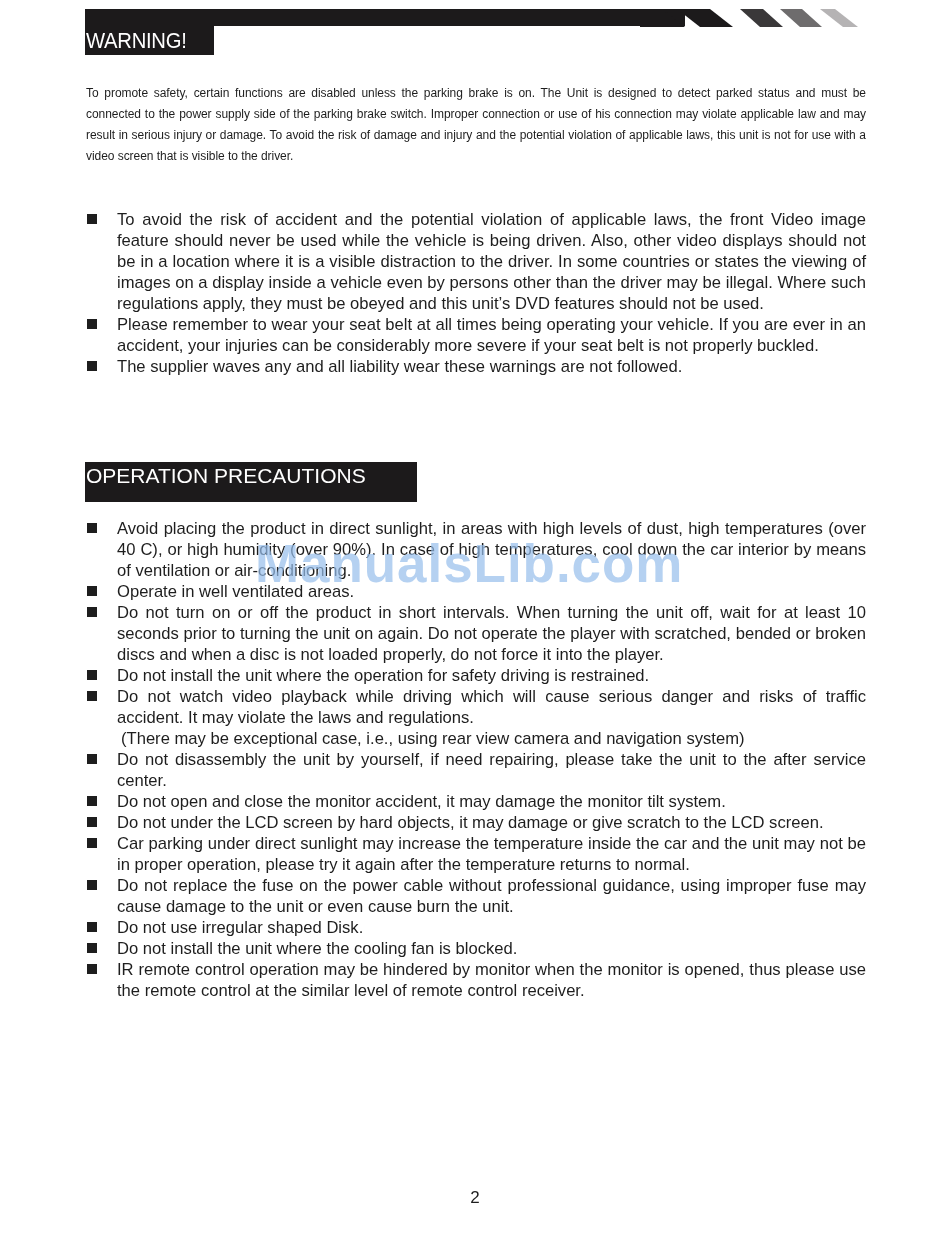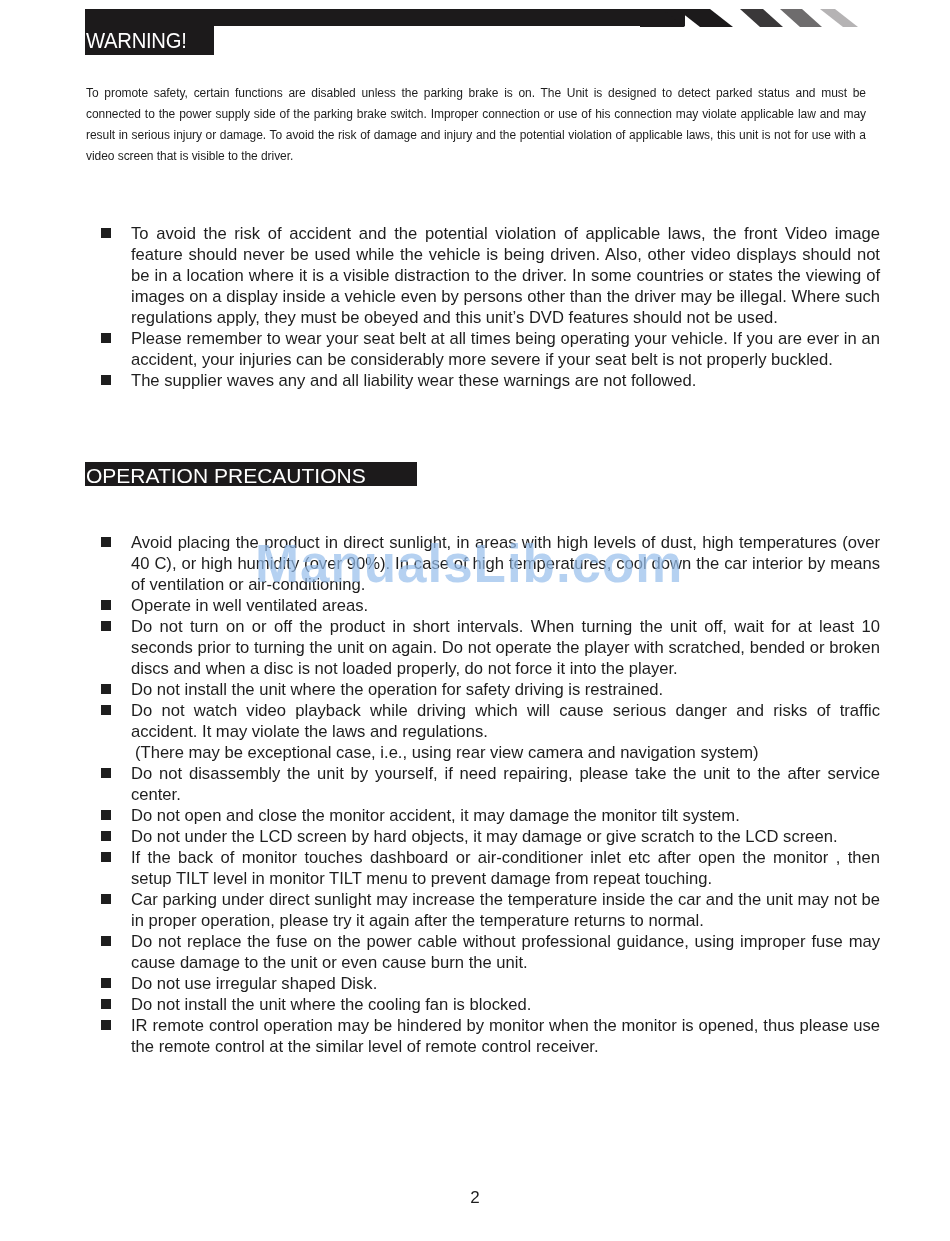--- a/index.html
+++ b/index.html
@@ -49,21 +49,21 @@
     .heading-warning span {
       position: absolute;
       left: 1px;
       bottom: 2px;
       line-height: 24px;
       transform: scaleX(0.92);
       transform-origin: left bottom;
     }
     .heading-ops {
       top: 462px;
-      height: 24px;
+      height: 40px;
       width: 332px;
       font-size: 21px;
       line-height: 28px;
     }
     .heading-ops span {
       position: absolute;
       left: 1px;
       top: 0;
     }
     .text-block {
@@ -73,21 +73,21 @@
       font-size: 12px;
       line-height: 21px;
       text-align: justify;
       letter-spacing: -0.05px;
     }
     .intro { top: 83px; }
     .list {
       position: absolute;
       left: 86px;
       width: 780px;
-      margin: 14px;
+      margin: 0;
       padding: 0;
       list-style: none;
       font-size: 16.6px;
       line-height: 21px;
     }
     .list li {
       position: relative;
       padding-left: 31px;
       text-align: justify;
     }
@@ -169,21 +169,20 @@
 
 <ul class="list ops-list">
   <li><span class="bullet"></span><span>Avoid placing the product in direct sunlight, in areas with high levels of dust, high temperatures (over 40 C), or high humidity (over 90%). In case of high temperatures, cool down the car interior by means of ventilation or air-conditioning.</span></li>
   <li><span class="bullet"></span><span>Operate in well ventilated areas.</span></li>
   <li><span class="bullet"></span><span>Do not turn on or off the product in short intervals. When turning the unit off, wait for at least 10 seconds prior to turning the unit on again. Do not operate the player with scratched, bended or broken discs and when a disc is not loaded properly, do not force it into the player.</span></li>
   <li><span class="bullet"></span><span>Do not install the unit where the operation for safety driving is restrained.</span></li>
   <li><span class="bullet"></span><span>Do not watch video playback while driving which will cause serious danger and risks of traffic accident. It may violate the laws and regulations.</span><span class="note">(There may be exceptional case, i.e., using rear view camera and navigation system)</span></li>
   <li><span class="bullet"></span><span>Do not disassembly the unit by yourself, if need repairing, please take the unit to the after service center.</span></li>
   <li><span class="bullet"></span><span>Do not open and close the monitor accident, it may damage the monitor tilt system.</span></li>
   <li><span class="bullet"></span><span>Do not under the LCD screen by hard objects, it may damage or give scratch to the LCD screen.</span></li>
-  <li><span class="bullet"></span><span>If the back of monitor touches dashboard or air-conditioner inlet etc after open the monitor , then setup TILT level in monitor TILT menu to prevent damage from repeat touching.</span></li>
   <li><span class="bullet"></span><span>Car parking under direct sunlight may increase the temperature inside the car and the unit may not be in proper operation, please try it again after the temperature returns to normal.</span></li>
   <li><span class="bullet"></span><span>Do not replace the fuse on the power cable without professional guidance, using improper fuse may cause damage to the unit or even cause burn the unit.</span></li>
   <li><span class="bullet"></span><span>Do not use irregular shaped Disk.</span></li>
   <li><span class="bullet"></span><span>Do not install the unit where the cooling fan is blocked.</span></li>
   <li><span class="bullet"></span><span>IR remote control operation may be hindered by monitor when the monitor is opened, thus please use the remote control at the similar level of remote control receiver.</span></li>
 </ul>
 
 <div class="watermark">ManualsLib.com</div>
 
 <div class="page-number">2</div>

